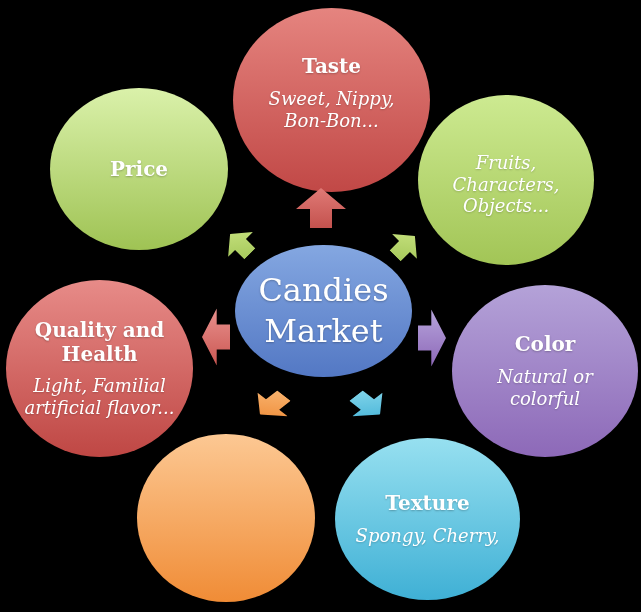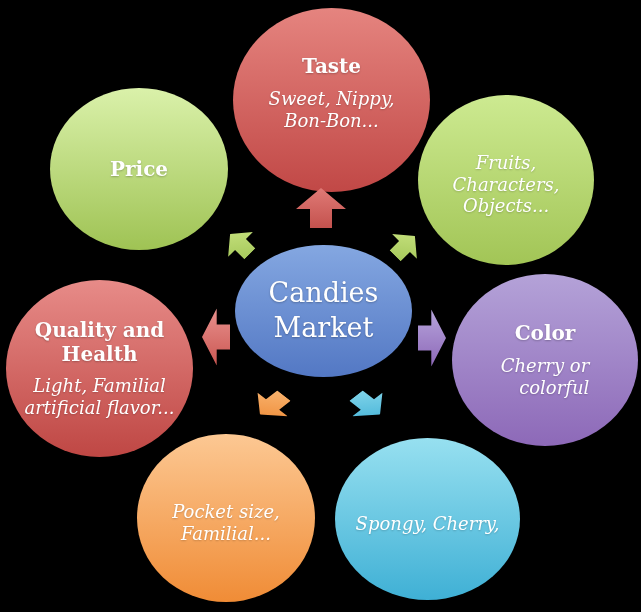--- a/index.html
+++ b/index.html
@@ -15,21 +15,21 @@
   }
   .node .title{
     font-weight:bold;font-size:20px;line-height:1.22;white-space:pre-line;
     text-shadow:0 1px 2px rgba(0,0,0,.25);
   }
   .node .desc{
     font-style:italic;font-size:18px;line-height:1.22;white-space:pre-line;
     margin-top:9px;text-shadow:0 1px 2px rgba(0,0,0,.2);
   }
   .node .desc:empty{display:none;margin:0;}
-  #center-node .title{font-weight:normal;font-size:27px;line-height:1.28;}
+  #center-node .title{font-weight:normal;font-size:32px;line-height:1.28;}
   .arrow{position:absolute;width:50px;height:40px;transform-origin:25px 20px;}
   .arrow svg{display:block;}
 </style>
 </head>
 <body>
 
 <div id="canvas" style="background: rgb(0, 0, 0);">
 
   <div class="node" id="node-taste" style="left: 233px; top: 8px; width: 197px; height: 184px; padding-bottom: 14px; box-sizing: border-box; --c1: #e5847f; --c2: #c14846;">
     <div class="title">Taste</div>
@@ -48,32 +48,31 @@
 Objects...</div>
   </div>
 
   <div class="node" id="node-quality" style="left: 6px; top: 280px; width: 187px; height: 177px; --c1: #e78b88; --c2: #bf4744;">
     <div class="title">Quality and
 Health</div>
     <div class="desc">Light, Familial
 artificial flavor...</div>
   </div>
 
-  <div class="node" id="node-color" style="left: 452px; top: 274px; width: 186px; height: 172px; text-align: right; --c1: #b4a2d8; --c2: #8d69b8;">
+  <div class="node" id="node-color" style="left: 452px; top: 285px; width: 186px; height: 172px; --c1: #b4a2d8; --c2: #8d69b8;">
     <div class="title">Color</div>
-    <div class="desc">Cherry or
+    <div class="desc">Natural or
 colorful</div>
   </div>
 
   <div class="node" id="node-convenience" style="left: 137px; top: 434px; width: 178px; height: 168px; --c1: #fcc893; --c2: #f08c36;">
-    <div class="desc">Pocket size,
-Familial...</div>
   </div>
 
   <div class="node" id="node-texture" style="left: 335px; top: 438px; width: 185px; height: 162px; --c1: #97e0f0; --c2: #3fb0d5;">
+    <div class="title">Texture</div>
     <div class="desc">Spongy, Cherry,</div>
   </div>
 
   <div class="node" id="center-node" style="left: 235px; top: 245px; width: 177px; height: 132px; --c1: #84a7e1; --c2: #5378c4;">
     <div class="title">Candies
 Market</div>
   </div>
 
   <div class="arrow" style="left: 296px; top: 188px; --c1: #e07a76; --c2: #c4524e;">
     <svg width="50" height="40" viewBox="0 0 50 40">

